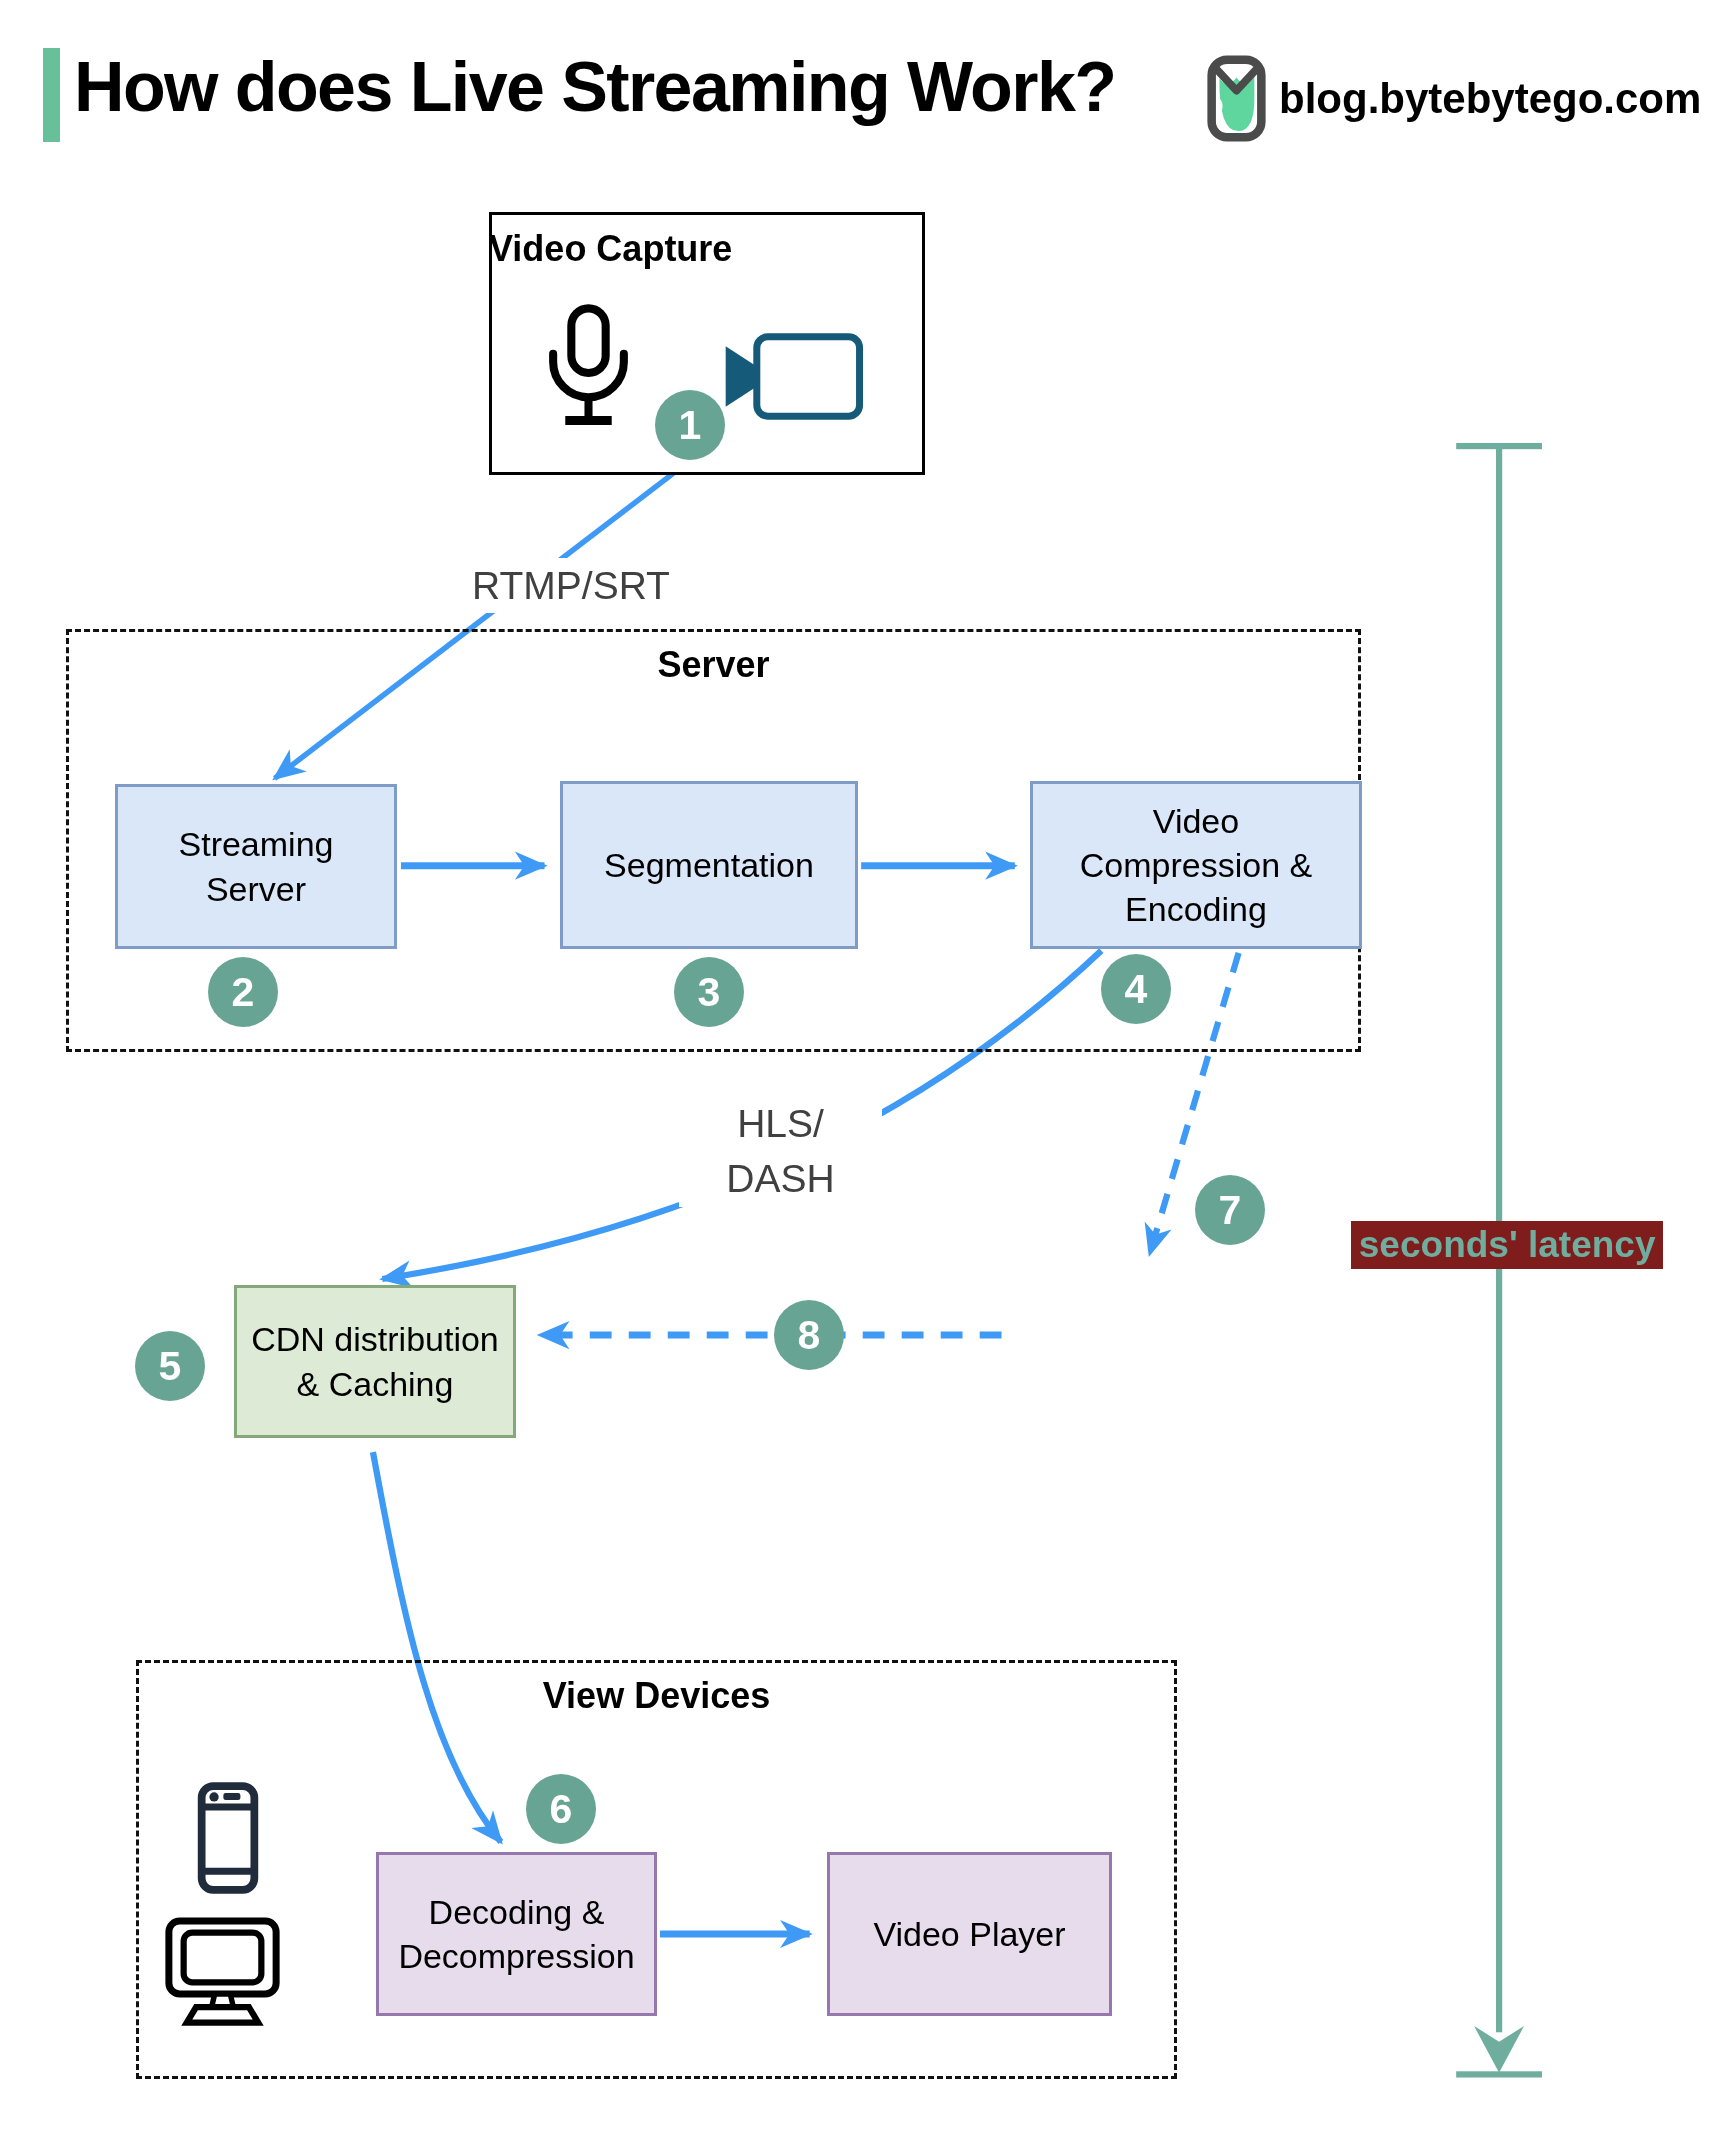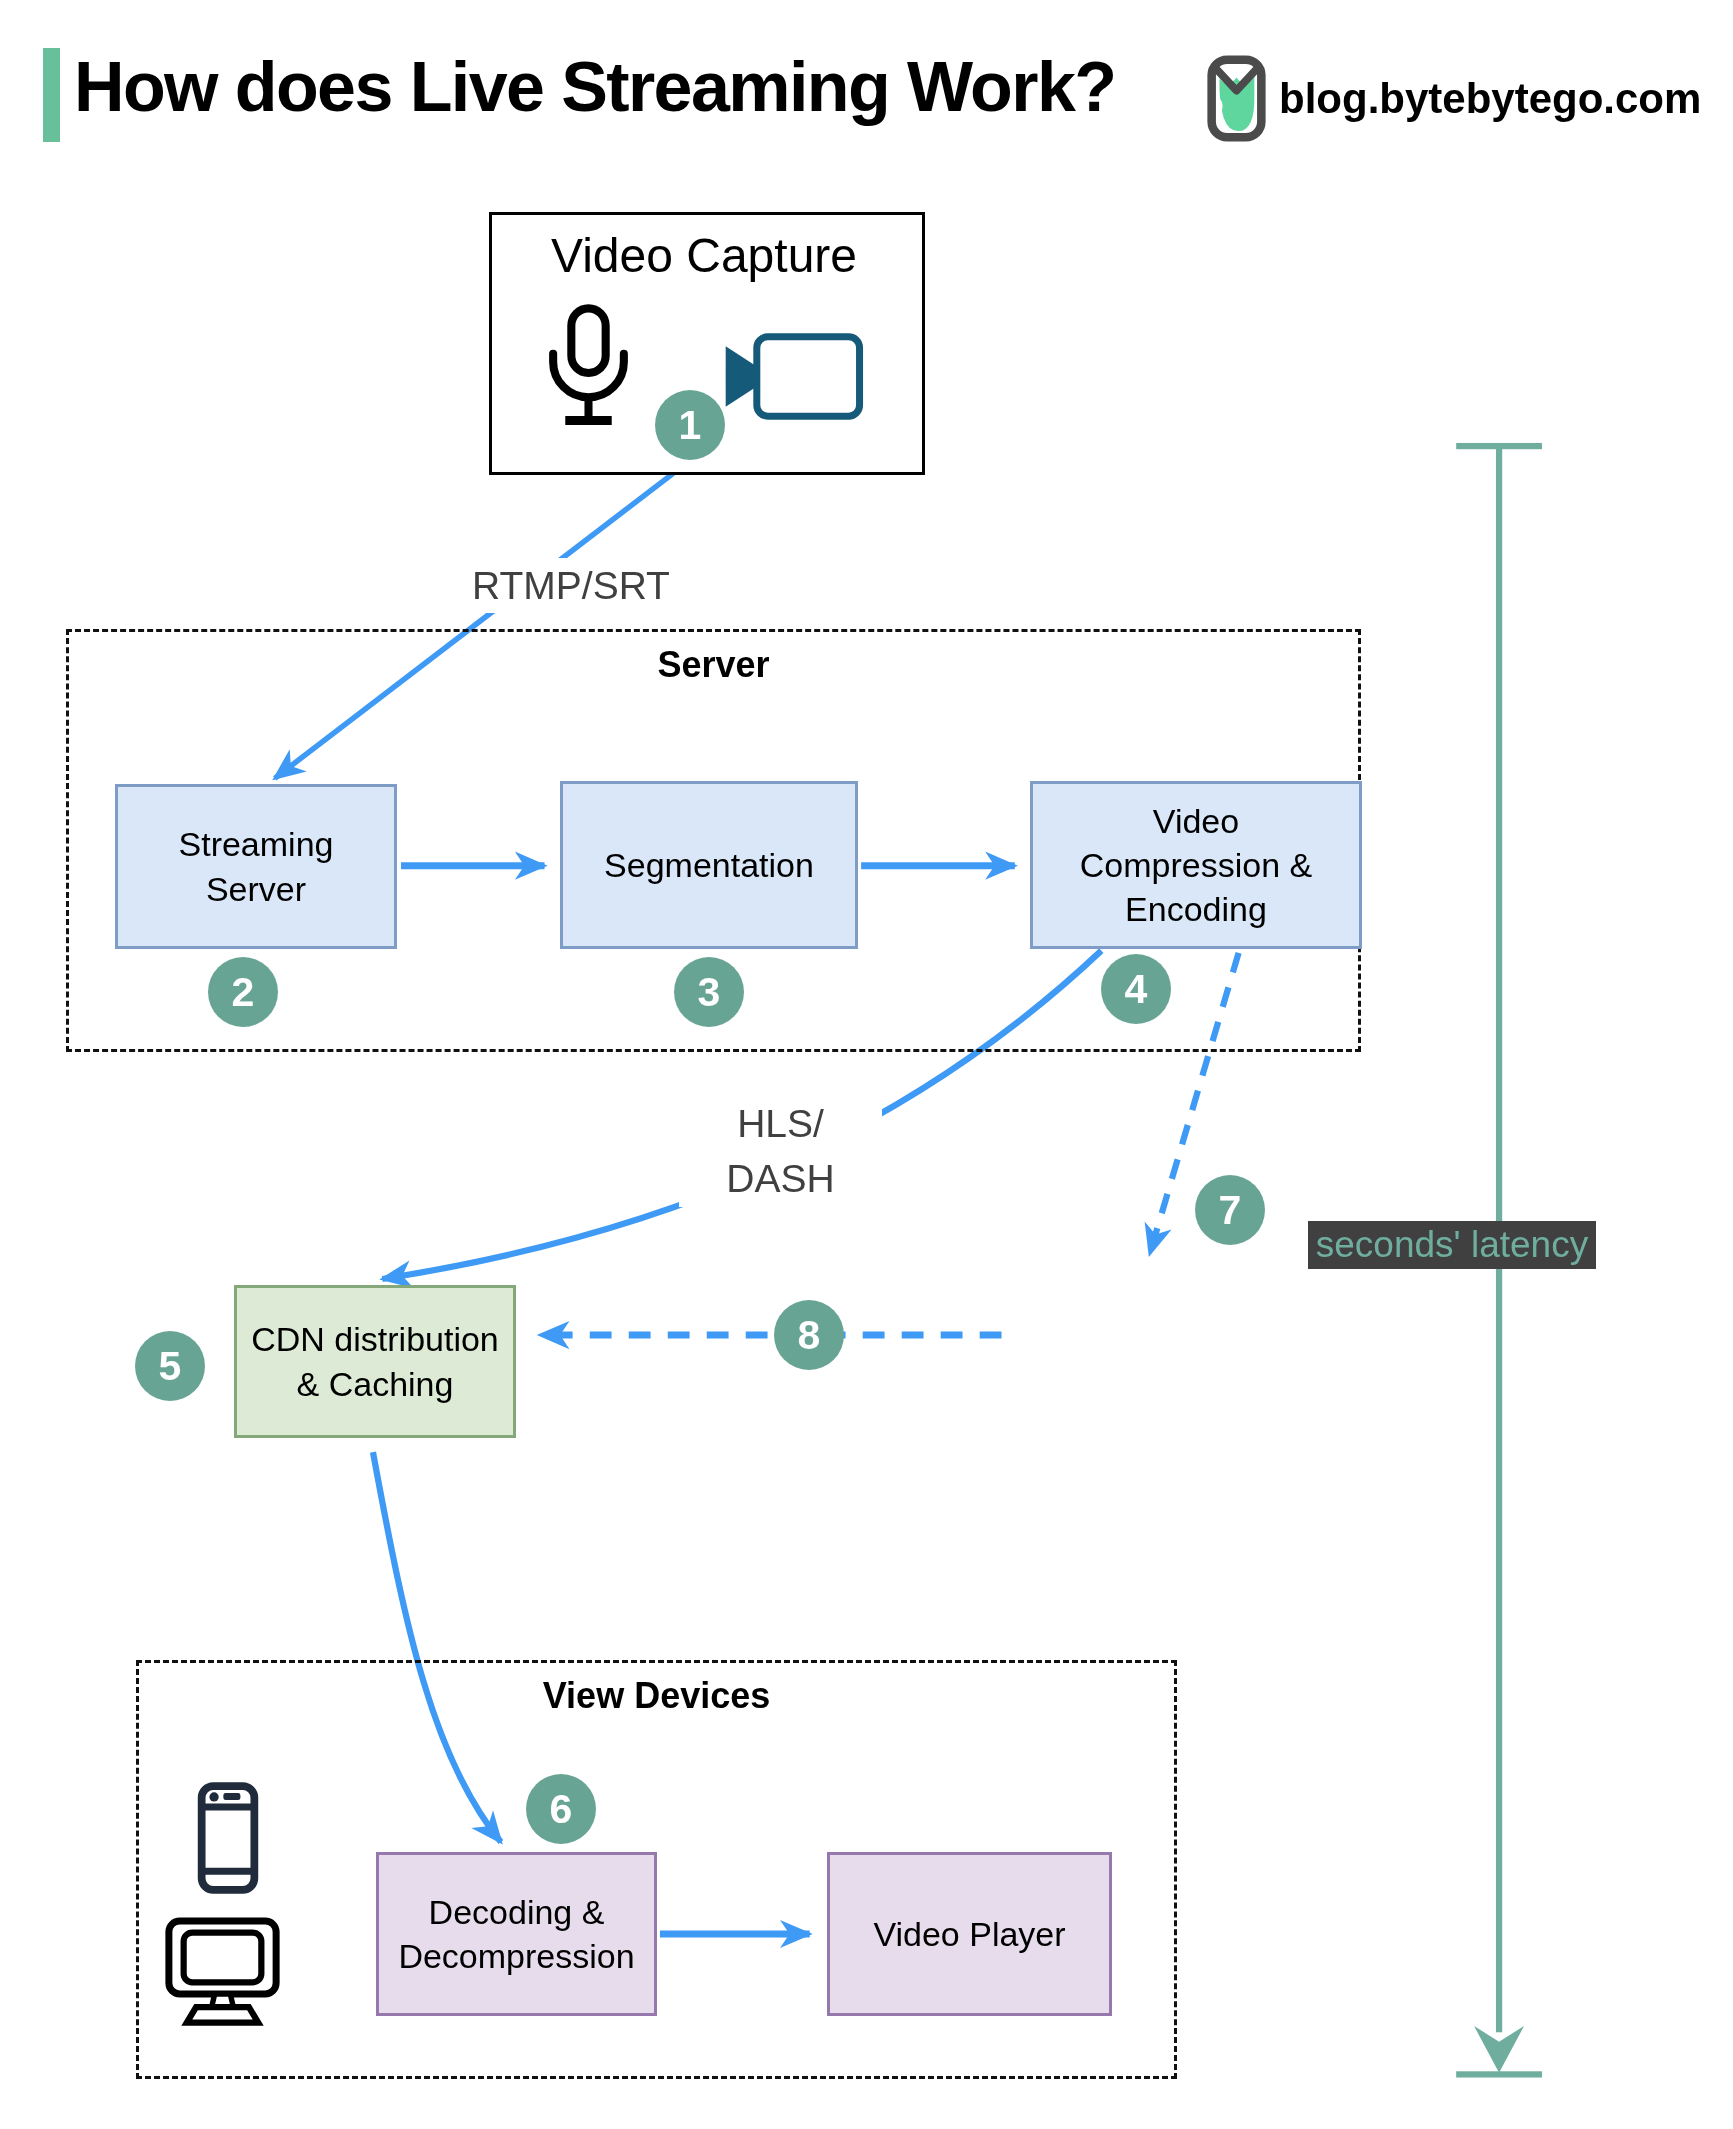--- a/index.html
+++ b/index.html
@@ -9,21 +9,21 @@
   }
   .abs{position:absolute;}
   
   .accent-bar{left:43px;top:48px;width:17px;height:94px;background:#68C09A;}
   .page-title{left:74px;top:47px;font-size:70px;font-weight:700;letter-spacing:-1.6px;white-space:nowrap;}
   .site-label{left:1279px;top:75px;font-size:42px;font-weight:700;white-space:nowrap;}
   
   .node{box-sizing:border-box;display:flex;align-items:center;justify-content:center;
         text-align:center;font-size:34px;line-height:1.3;white-space:pre-line;}
   .vc-box{left:489px;top:212px;width:430px;height:257px;border:3.9px solid #000;background:#fff;}
-  .vc-title{left:489px;top:228px;width:430px;text-align:center;font-size:48px;font-weight:400;}
+  .vc-title{left:489px;top:228px;width:430px;text-align:left;font-size:36px;font-weight:700;}
   .grp{box-sizing:border-box;border:3.1px dashed #111;background:transparent;}
   .grp-server{left:66px;top:629px;width:1295px;height:423px;}
   .grp-view{left:136px;top:1660px;width:1041px;height:419px;}
   .grp-title{text-align:center;font-size:36px;font-weight:700;}
   .grp-title-server{left:66px;top:644px;width:1295px;}
   .grp-title-view{left:136px;top:1675px;width:1041px;text-align:center;}
   .blue-node{background:#D9E7F8;border:3.1px solid #7E9CC5;}
   .green-node{background:#DCEAD6;border:3.1px solid #84A87A;}
   .orange-node{background:#FCE5CD;border:3.1px solid #C99C3F;}
   .purple-node{background:#E6DCEC;border:3.1px solid #9678AC;}
@@ -42,22 +42,22 @@
   .b3{left:674px;top:957px;}
   .b4{left:1101px;top:954px;}
   .b5{left:135px;top:1331px;}
   .b6{left:526px;top:1774px;}
   .b7{left:1195px;top:1175px;}
   .b8{left:774px;top:1300px;}
   
   .edge-label{color:#404040;font-size:39px;text-align:center;background:#fff;white-space:pre-line;line-height:1.42;}
   .lbl-rtmp{left:446px;top:558px;width:250px;}
   .lbl-hls{left:679px;top:1096px;width:203px;}
-  .lbl-latency{left:1308px;top:1221px;color:#6FAE9F;font-size:37px;background:#404040;
-               padding:3.1px 7.8px;white-space:nowrap;}
+  .lbl-latency{left:1351px;top:1221px;color:#6FAE9F;font-size:37px;background:#7f1d1d;
+               padding:3.1px 7.8px;white-space:nowrap;font-weight:bold;}
   svg.overlay{left:0;top:0;pointer-events:none;}
 </style>
 </head>
 <body>
 
 <div class="canvas">
 
   <div class="abs accent-bar"></div>
   <h1 class="abs page-title" style="margin:0;">How does Live Streaming Work?</h1>
 

